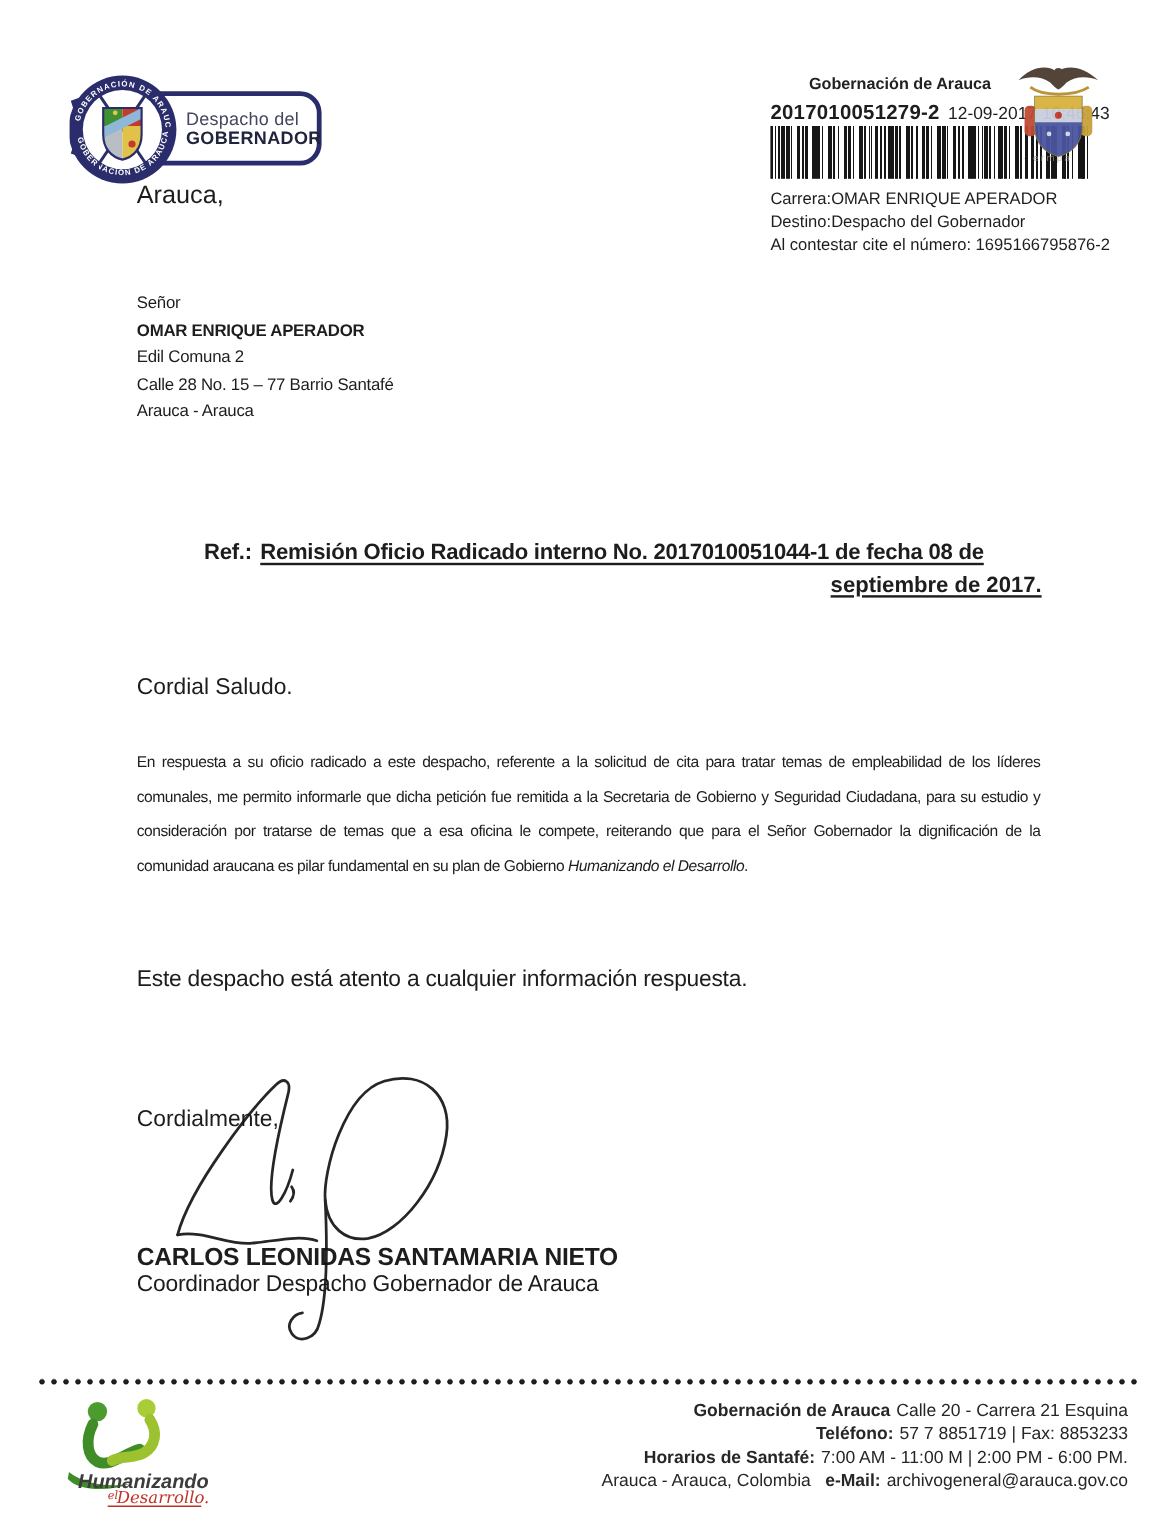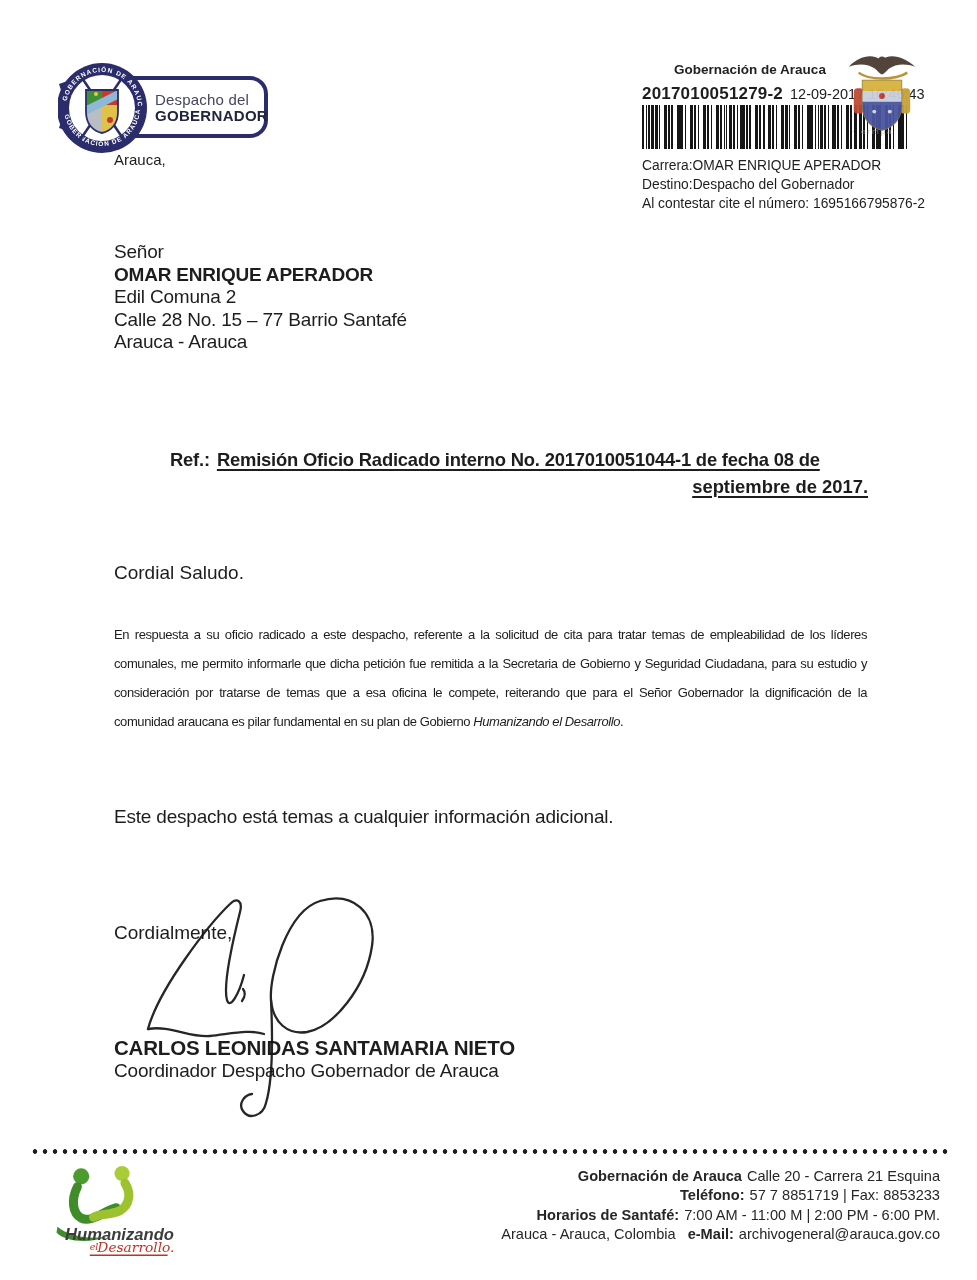--- a/index.html
+++ b/index.html
@@ -8,38 +8,38 @@
     font-family:"Liberation Sans","DejaVu Sans",sans-serif; color:#1d1d1d;
     overflow:hidden;
   }
   .abs { position:absolute; }
 
   
   .logo-wrap { left:58px; top:60px; width:212px; height:96px; }
   .logo-wrap svg { position:absolute; left:0; top:0; }
   .logo-line1 { position:absolute; left:97px; top:31px; font-size:15px; color:#44465f; letter-spacing:.2px; }
   .logo-line2 { position:absolute; left:97px; top:47px; font-size:15px; font-weight:700; color:#20243d; letter-spacing:.3px; }
-  .city-line { left:114px; top:151px; font-size:15px; }
+  .city-line { left:114px; top:151px; font-size:21px; }
 
   
   .rad-entity { left:640px; top:62px; width:220px; text-align:center; font-size:13.5px; font-weight:700; color:#222; }
   .rad-numline { left:642px; top:84px; white-space:nowrap; }
   .rad-number { font-weight:700; font-size:17px; letter-spacing:.2px; }
   .rad-date { font-size:14.5px; margin-left:7px; }
   .barcode { left:642px; top:105px; width:266px; height:44px;
     background-image:
       repeating-linear-gradient(90deg,#161616 0 2px,transparent 2px 4px,#161616 4px 5px,transparent 5px 9px,#161616 9px 12px,transparent 12px 13px),
       repeating-linear-gradient(90deg,transparent 0 6px,#161616 6px 8px,transparent 8px 15px,#161616 15px 16px,transparent 16px 23px);
   }
   .escudo { left:845px; top:50px; width:74px; height:92px; z-index:3; }
   .stamp-artifact { left:852px; top:127px; font-size:8px; color:#a59a8d; letter-spacing:2px; opacity:.7; z-index:4; }
   .rad-meta { left:642px; top:157px; font-size:13.8px; line-height:18.8px; color:#1e1e1e; }
 
   
-  .recipient { left:114px; top:241px; font-size:19px; line-height:22.5px; letter-spacing:-.2px; }
+  .recipient { left:114px; top:241px; font-size:14px; line-height:22.5px; letter-spacing:-.2px; }
   .recipient .bold { font-weight:700; }
 
   
   .ref-line1 { left:170px; top:449px; font-size:18.4px; font-weight:700; white-space:nowrap; letter-spacing:-.2px; }
   .ref-line1 .lbl { margin-right:7px; }
   .ref-line2 { left:170px; top:476px; width:698px; text-align:right; font-size:18.4px; font-weight:700; }
   .ref-line1 u, .ref-line2 u { text-decoration-thickness:2px; text-underline-offset:3px; }
 
   
   .greeting { left:114px; top:562px; font-size:19px; }
@@ -151,21 +151,21 @@
     <span class="lbl">Ref.:</span><u>Remisión Oficio Radicado interno No. 2017010051044-1 de fecha 08 de</u>
   </div>
   <div class="abs ref-line2">
     <u>septiembre de 2017.</u>
   </div>
 
   <div class="abs greeting">Cordial Saludo.</div>
 
   <p class="abs para1" style="margin:0"><span>En respuesta a su oficio radicado a este despacho, referente a la solicitud de cita para tratar temas de empleabilidad de los líderes comunales, me permito informarle que dicha petición fue remitida a la Secretaria de Gobierno y Seguridad Ciudadana, para su estudio y consideración por tratarse de temas que a esa oficina le compete, reiterando que para el Señor Gobernador la dignificación de la comunidad araucana es pilar fundamental en su plan de Gobierno </span><span class="it">Humanizando el Desarrollo</span><span>.</span></p>
 
-  <div class="abs para2">Este despacho está temas a cualquier información adicional.</div>
+  <div class="abs para2">Este despacho está atento a cualquier información respuesta.</div>
 
   <div class="abs closing">Cordialmente,</div>
 
   <svg class="abs signature" viewBox="0 0 290 255">
     <g fill="none" stroke="#141414" stroke-width="2.3" stroke-linecap="round" opacity="0.92">
       <path d="M 33,141 C 55,137 75,150 95,148 C 115,146 135,141 149,146"></path>
       <path d="M 33,141 C 44,100 95,35 115,16 C 122,9 128,13 125,24 C 117,56 108,98 112,112 C 115,122 124,106 129,87"></path>
       <path d="M 128,101 q 4,5 -1,12"></path>
       <path d="M 205,13 C 238,3 262,25 257,58 C 251,99 219,139 192,144 C 173,147 158,135 156,112 C 154,88 172,23 205,13"></path>
       <path d="M 156,112 C 158,155 157,195 151,215 C 148,228 134,232 128,223 C 123,216 129,207 137,206"></path>

